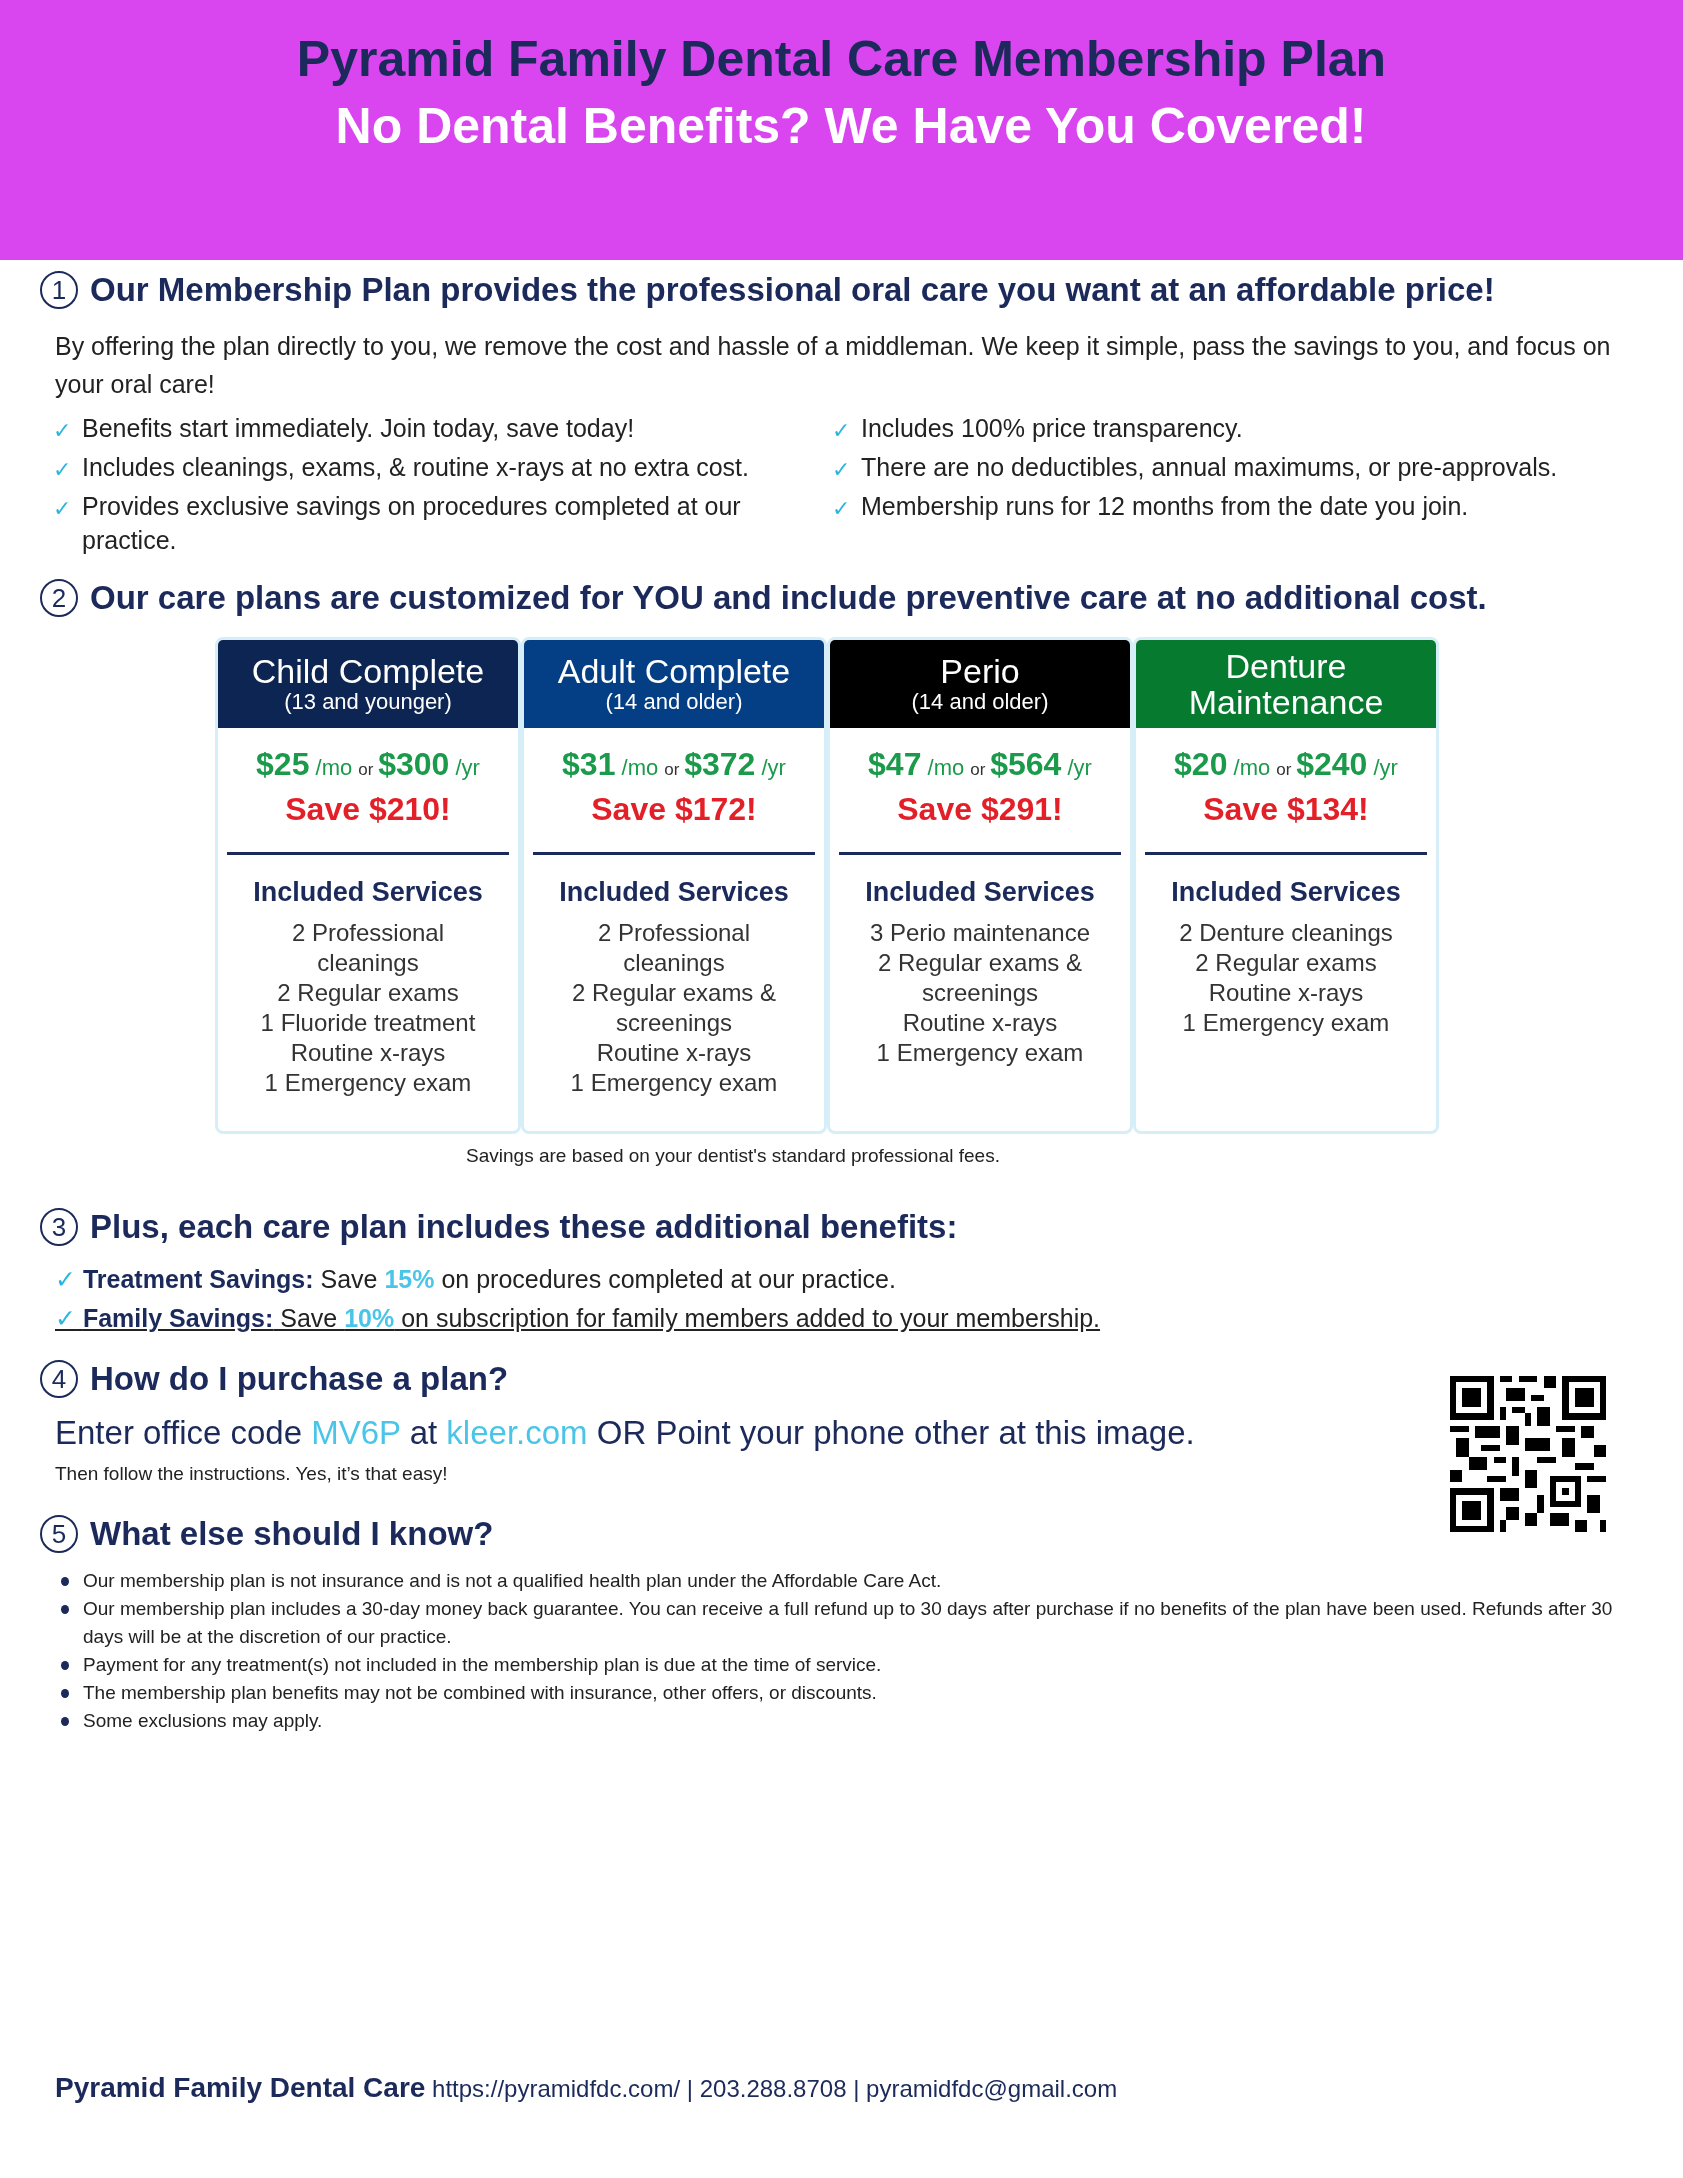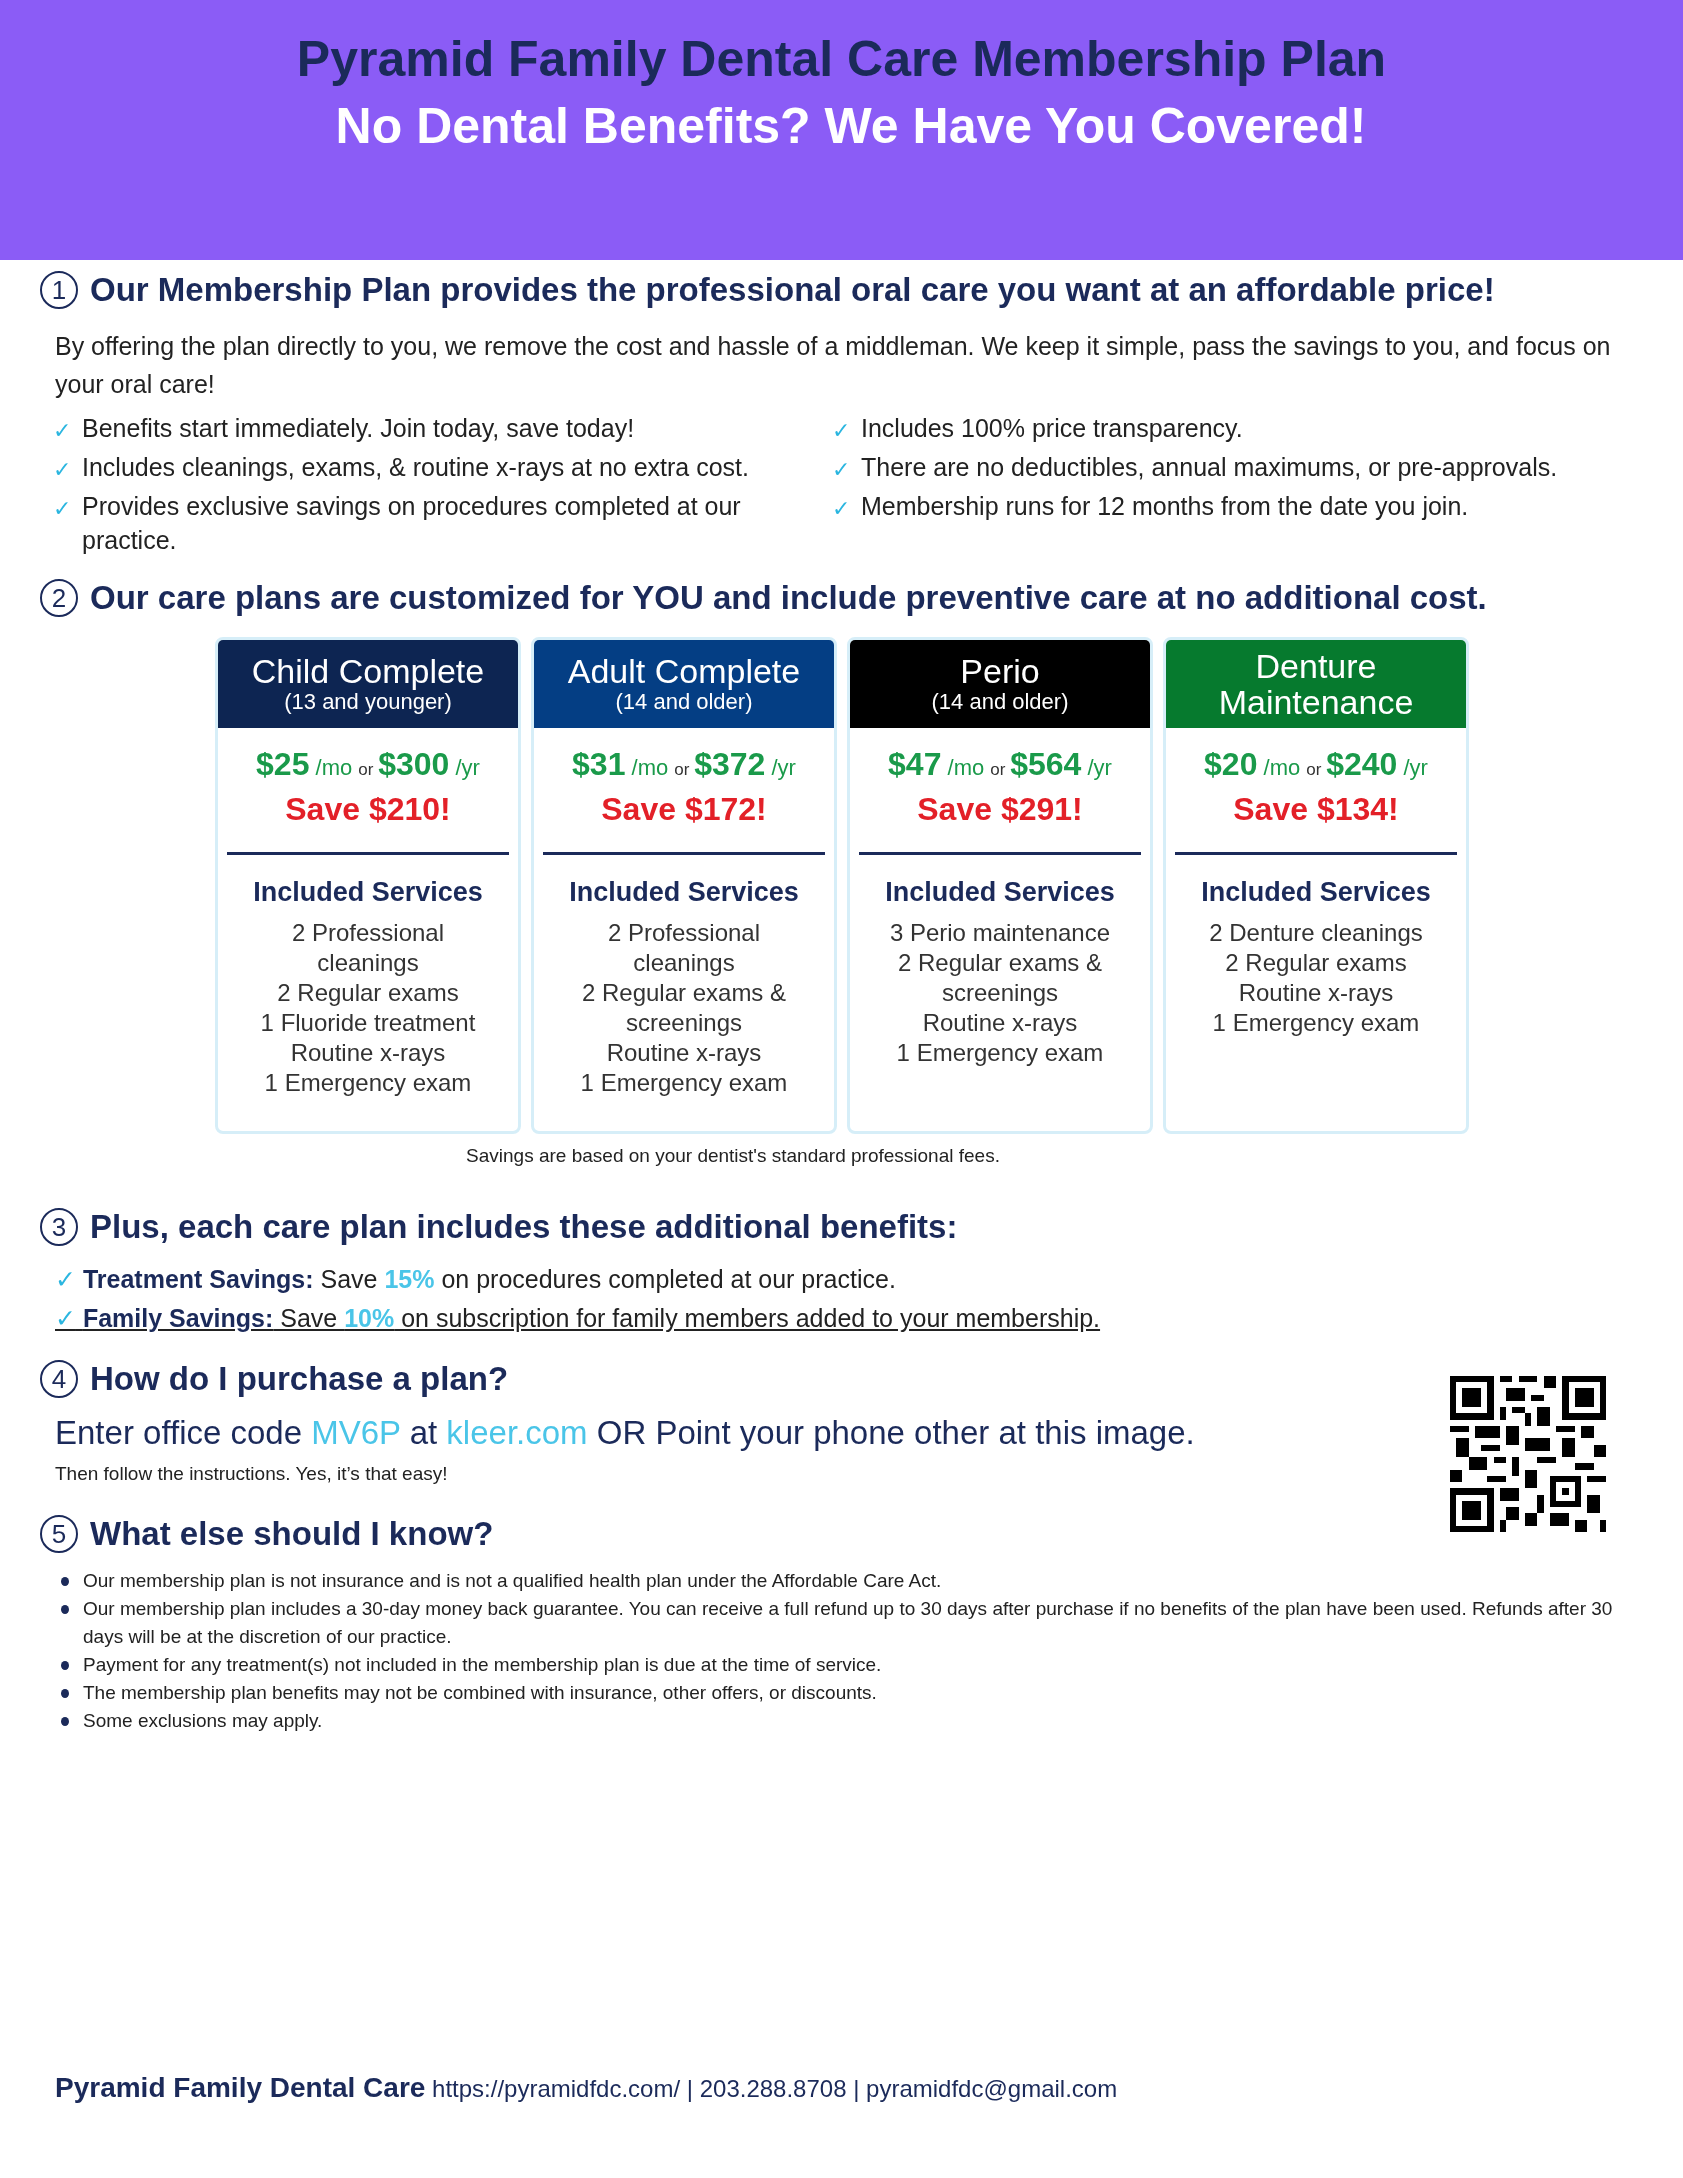--- a/index.html
+++ b/index.html
@@ -1,34 +1,34 @@
 <!DOCTYPE html>
 <html><head>
 <meta charset="utf-8">
 <style>
   * { box-sizing: border-box; margin: 0; padding: 0; }
   html, body { width: 1683px; height: 2178px; background: #ffffff; }
   body { font-family: "Liberation Sans", "DejaVu Sans", sans-serif; color: #222; position: relative; overflow: hidden; }
 
-  .banner { position: absolute; left: 0; top: 0; width: 1683px; height: 260px; background: #8b5cf6; text-align: center; }
+  .banner { position: absolute; left: 0; top: 0; width: 1683px; height: 260px; background: #d946ef; text-align: center; }
   .banner .l1 { position: absolute; left: 0; right: 0; top: 30px; font-size: 50px; font-weight: bold; color: #1b2a5a; }
   .banner .l2 { position: absolute; left: 0; right: 0; top: 97px; font-size: 50px; font-weight: bold; color: #ffffff; padding-left: 19px; }
   .banner .l3 { position: absolute; left: 0; right: 0; top: 165px; font-size: 50px; color: #1b2a5a; }
   .banner .l3 .hl { color: #ffffff; font-weight: bold; }
 
   .sec-title { position: absolute; left: 40px; font-size: 33px; font-weight: bold; color: #1b2a5a; display: flex; align-items: center; white-space: nowrap; }
   .num { display: inline-flex; width: 38px; height: 38px; border: 2px solid #1b2a5a; border-radius: 50%; align-items: center; justify-content: center; font-size: 26px; font-weight: normal; margin-right: 12px; }
 
   .intro { position: absolute; left: 55px; top: 327px; width: 1584px; font-size: 25px; line-height: 38px; color: #222; }
 
   .checks { position: absolute; font-size: 25px; line-height: 34px; color: #222; }
   .checks li { list-style: none; position: relative; padding-left: 29px; margin-bottom: 5px; }
   .check { position: absolute; left: 0; top: 3px; width: 22px; color: #2bb6e0; font-size: 22px; }
 
-  .cards { position: absolute; left: 215px; top: 637px; display: flex; gap: 10px; }
+  .cards { position: absolute; left: 215px; top: 637px; display: flex; gap: 0; }
   .card { width: 306px; height: 497px; border: 3px solid #d6eef8; border-radius: 8px; overflow: hidden; background: #fff; text-align: center; }
   .card-head { height: 88px; color: #fff; display: flex; flex-direction: column; justify-content: center; }
   .card-head .nm { font-size: 34px; line-height: 36px; }
   .card-head .sub { font-size: 22px; line-height: 26px; }
   .price { margin-top: 18px; font-size: 22px; color: #1a9a4a; }
   .price b { font-size: 32px; }
   .price .or { font-size: 17px; color: #333; }
   .save { margin-top: 8px; font-size: 32px; font-weight: bold; color: #e32028; }
   .divider { height: 3px; background: #1b2a5a; margin: 24px 9px 0; }
   .inc { margin-top: 22px; font-size: 27px; font-weight: bold; color: #1b2a5a; }

